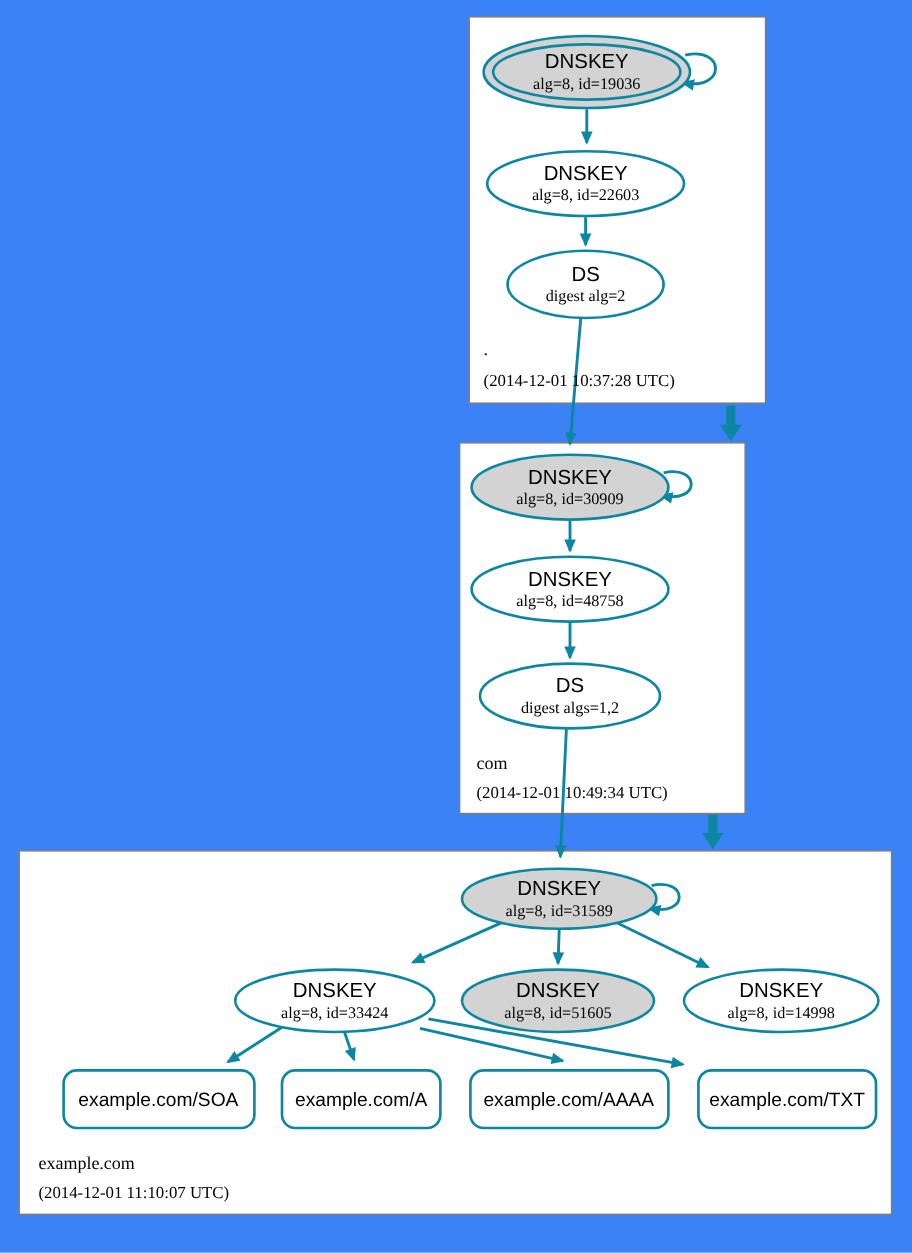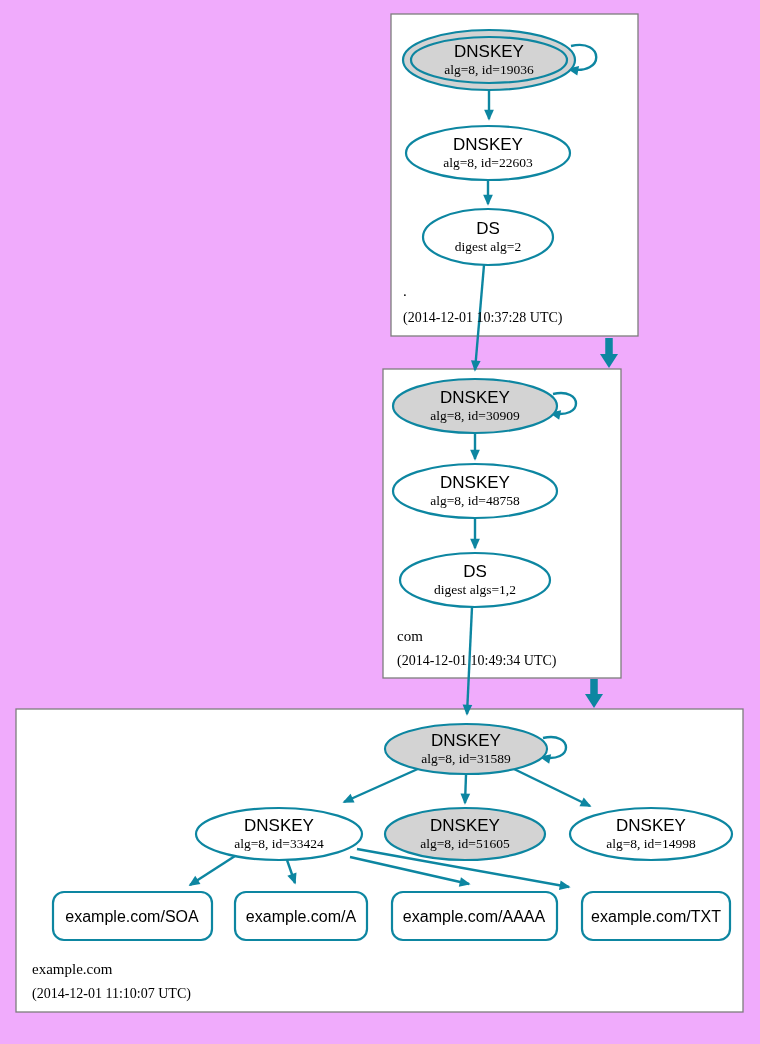--- a/index.html
+++ b/index.html
@@ -1,16 +1,16 @@
 <!DOCTYPE html>
 <html><head>
 <meta charset="utf-8">
 <style>
   html, body { margin: 0; padding: 0; background: #ffffff; }
-  .stage { position: relative; width: 760px; height: 1044px; background: #f0abfc; }
+  .stage { position: relative; width: 760px; height: 1044px; background: #3b82f6; }
   svg { display: block; }
   .zone-box { fill: #ffffff; stroke: #7d7d7d; stroke-width: 1.3; }
   .edge { stroke: #0d86a1; stroke-width: 2.4; fill: none; }
   .edge-thick { stroke: #0d86a1; stroke-width: 7.5; fill: none; }
   .arrow-solid { fill: #0d86a1; stroke: none; }
   .node-ell { stroke: #0d86a1; stroke-width: 2.2; }
   .fill-ksk { fill: #d3d3d3; }
   .fill-plain { fill: #ffffff; }
   .fill-none { fill: none; }
   .rrset-box { fill: #ffffff; stroke: #0d86a1; stroke-width: 2.2; }

